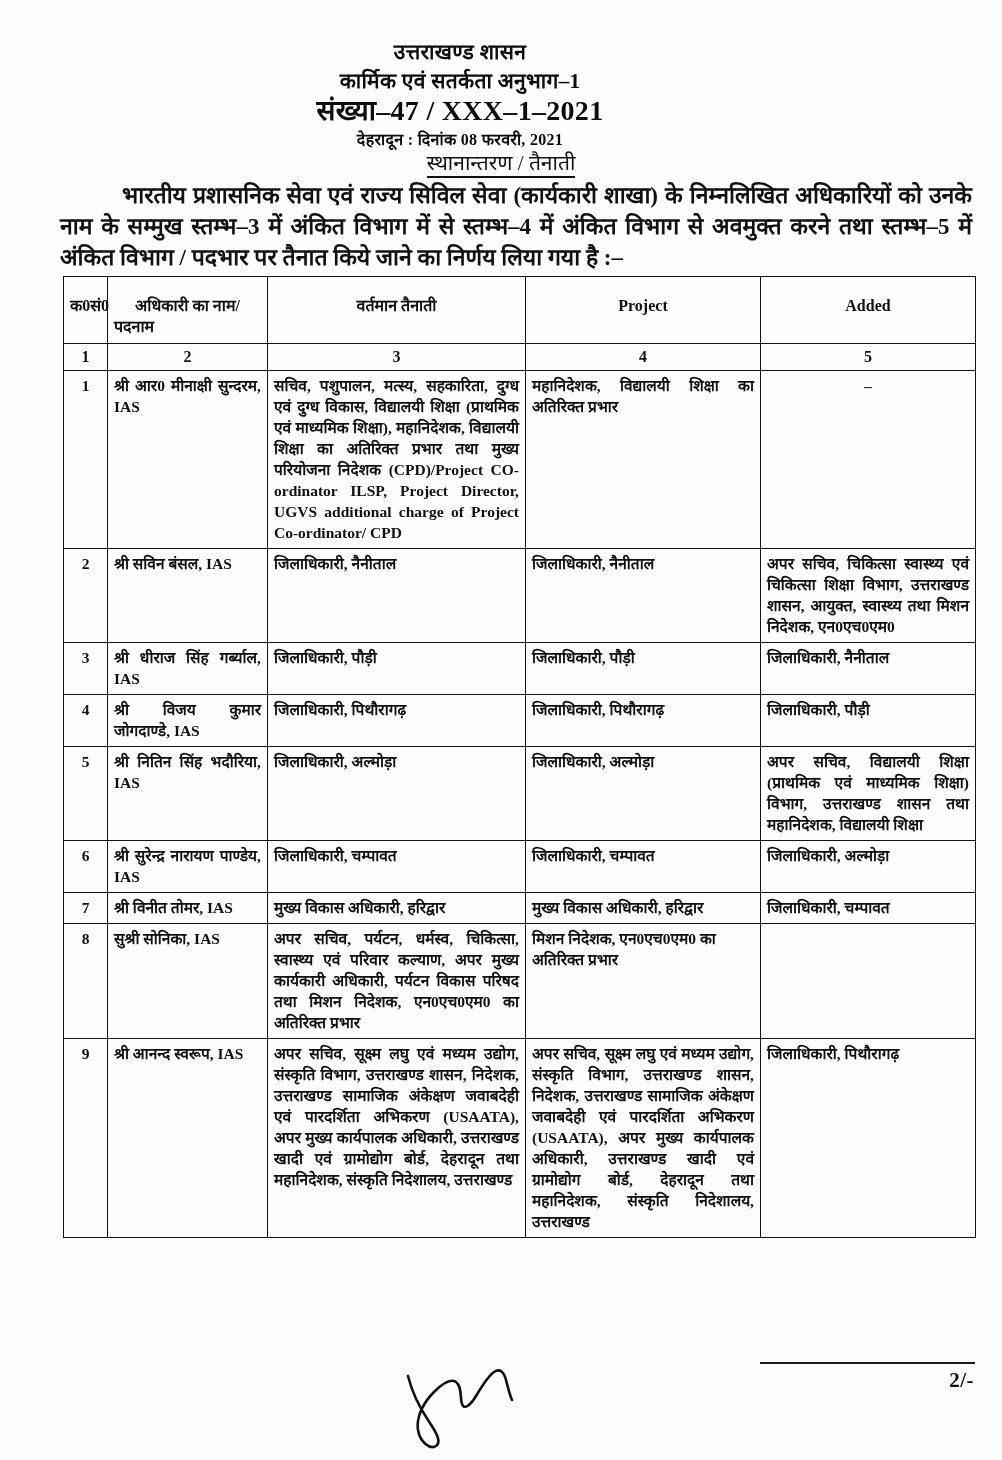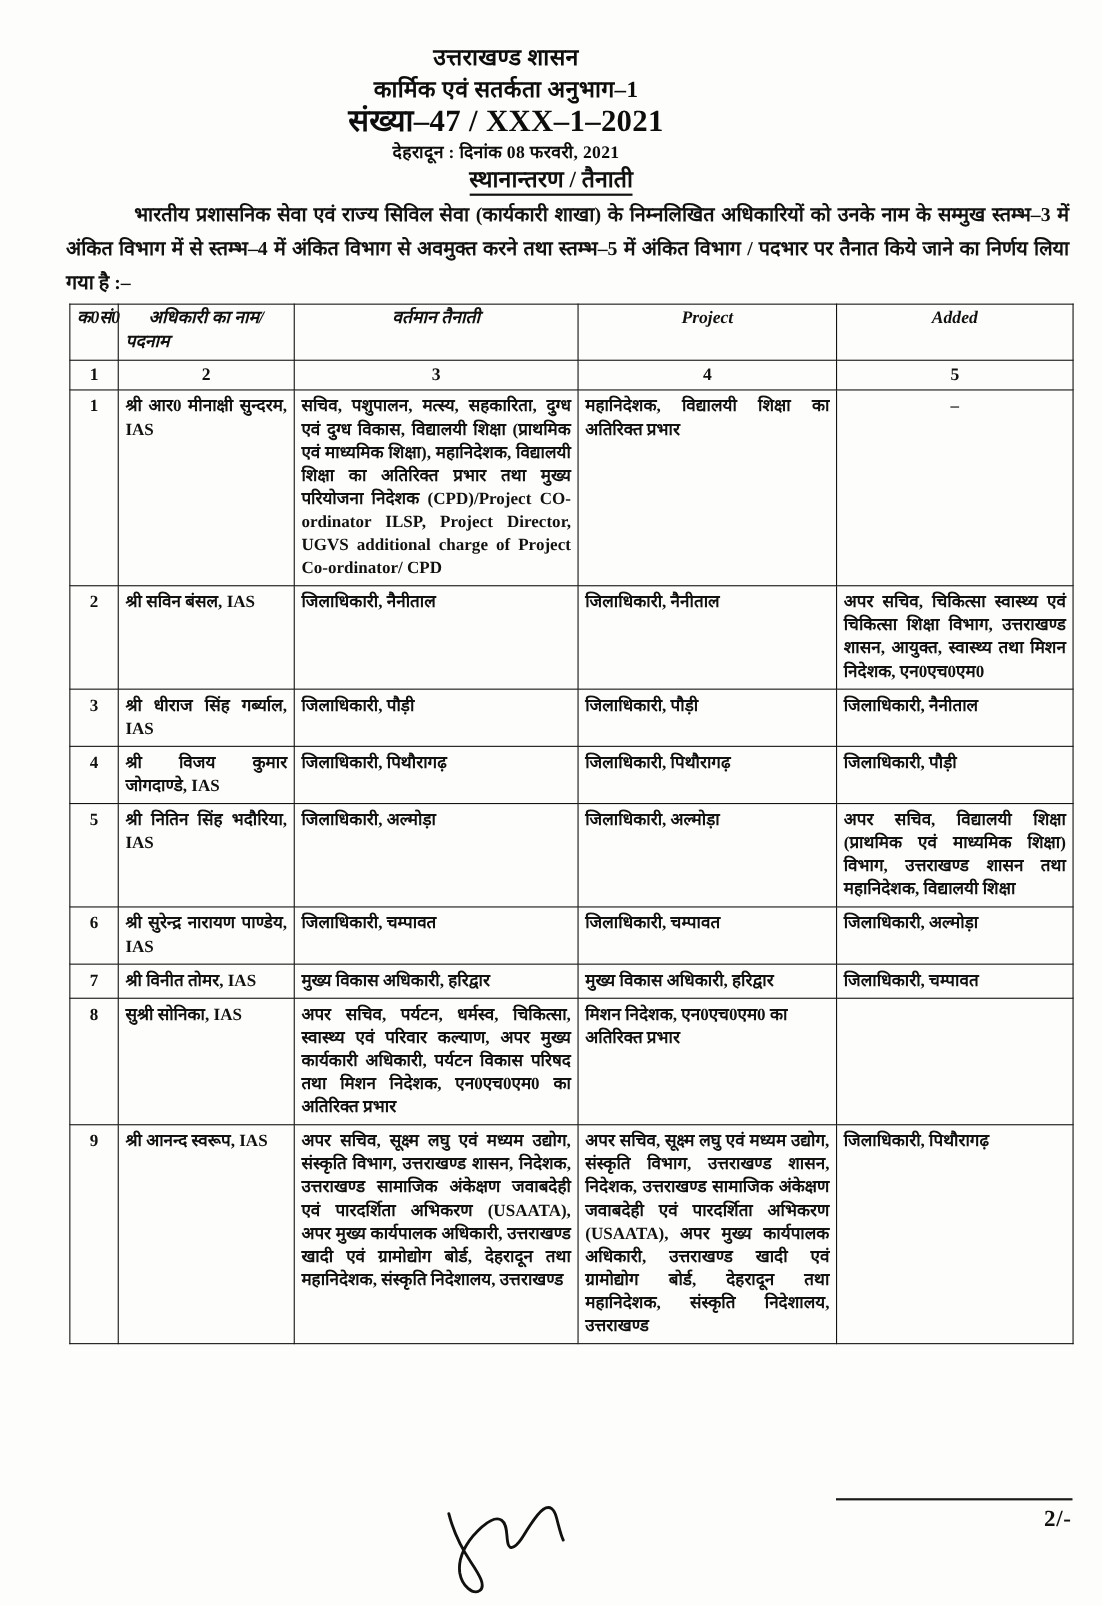--- a/index.html
+++ b/index.html
@@ -43,34 +43,34 @@
   .hdr-3 { font-size: 28px; line-height: 29px; }
   .hdr-4 { font-size: 16px; line-height: 30px; }
 
   .subject {
     position: absolute;
     left: 0;
     top: 148px;
     width: 1002px;
     text-align: center;
     font-size: 21px;
-    font-weight: bold;
+    font-weight: normal;
   }
   .subject span {
     border-bottom: 2px solid #111;
     padding-bottom: 1px;
   }
 
   
   .intro {
     position: absolute;
     left: 60px;
     top: 180px;
     width: 912px;
-    font-size: 18px;
+    font-size: 23px;
     line-height: 31px;
     text-align: justify;
     text-justify: inter-word;
     text-indent: 62px;
     font-weight: 600;
   }
 
   
   .order-table {
     position: absolute;
@@ -92,23 +92,22 @@
   .col-name { width: 160px; }
   .col-cur  { width: 258px; }
   .col-rem  { width: 235px; }
   .col-add  { width: 215px; }
 
   .order-table thead th {
     text-align: center;
     font-weight: bold;
     font-size: 16px;
     vertical-align: top;
-    padding-top: 2px;
+    padding-top: 18px;
     padding-bottom: 6px;
-    font-style: italic;
   }
   th.th-name {
     text-align: left;
     text-align-last: justify;
   }
   .numrow td {
     text-align: center;
     font-weight: bold;
     font-size: 16px;
     padding-top: 2px;

